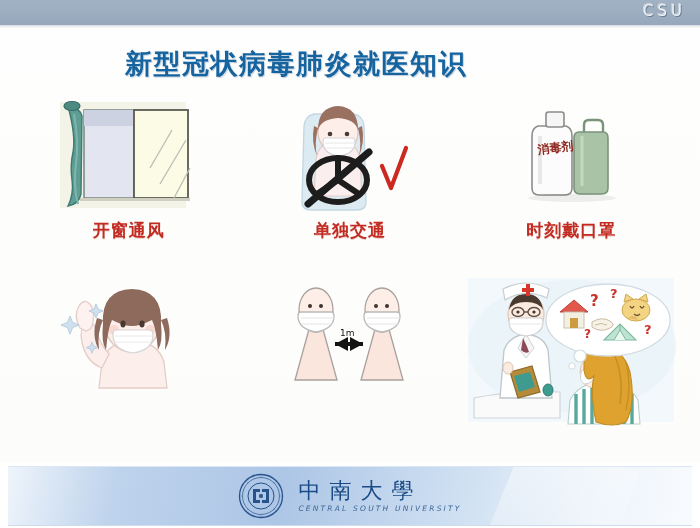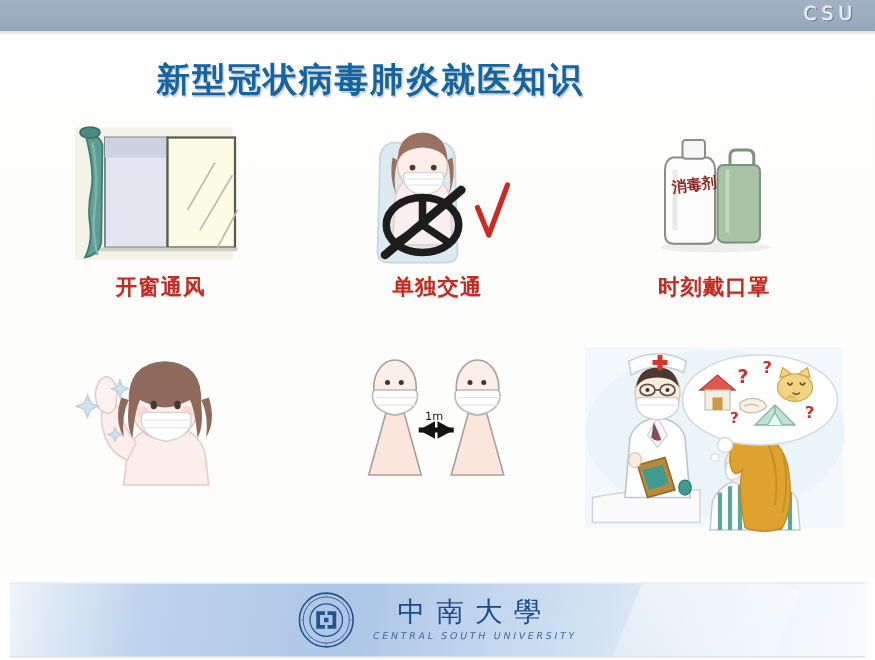--- a/index.html
+++ b/index.html
@@ -138,21 +138,21 @@
     display: flex;
     align-items: center;
     justify-content: center;
     gap: 14px;
   }
   .seal {
     position: relative;
     width: 46px; height: 46px;
     flex: none;
   }
-  .uni-names { position: relative; text-align: center; }
+  .uni-names { position: relative; }
   .uni-cn {
     font-size: 22px;
     color: #1b4b86;
     letter-spacing: 9px;
     font-family: "DejaVu Serif", "Liberation Serif", serif;
     line-height: 1.1;
     white-space: nowrap;
   }
   .uni-en {
     margin-top: 1px;

